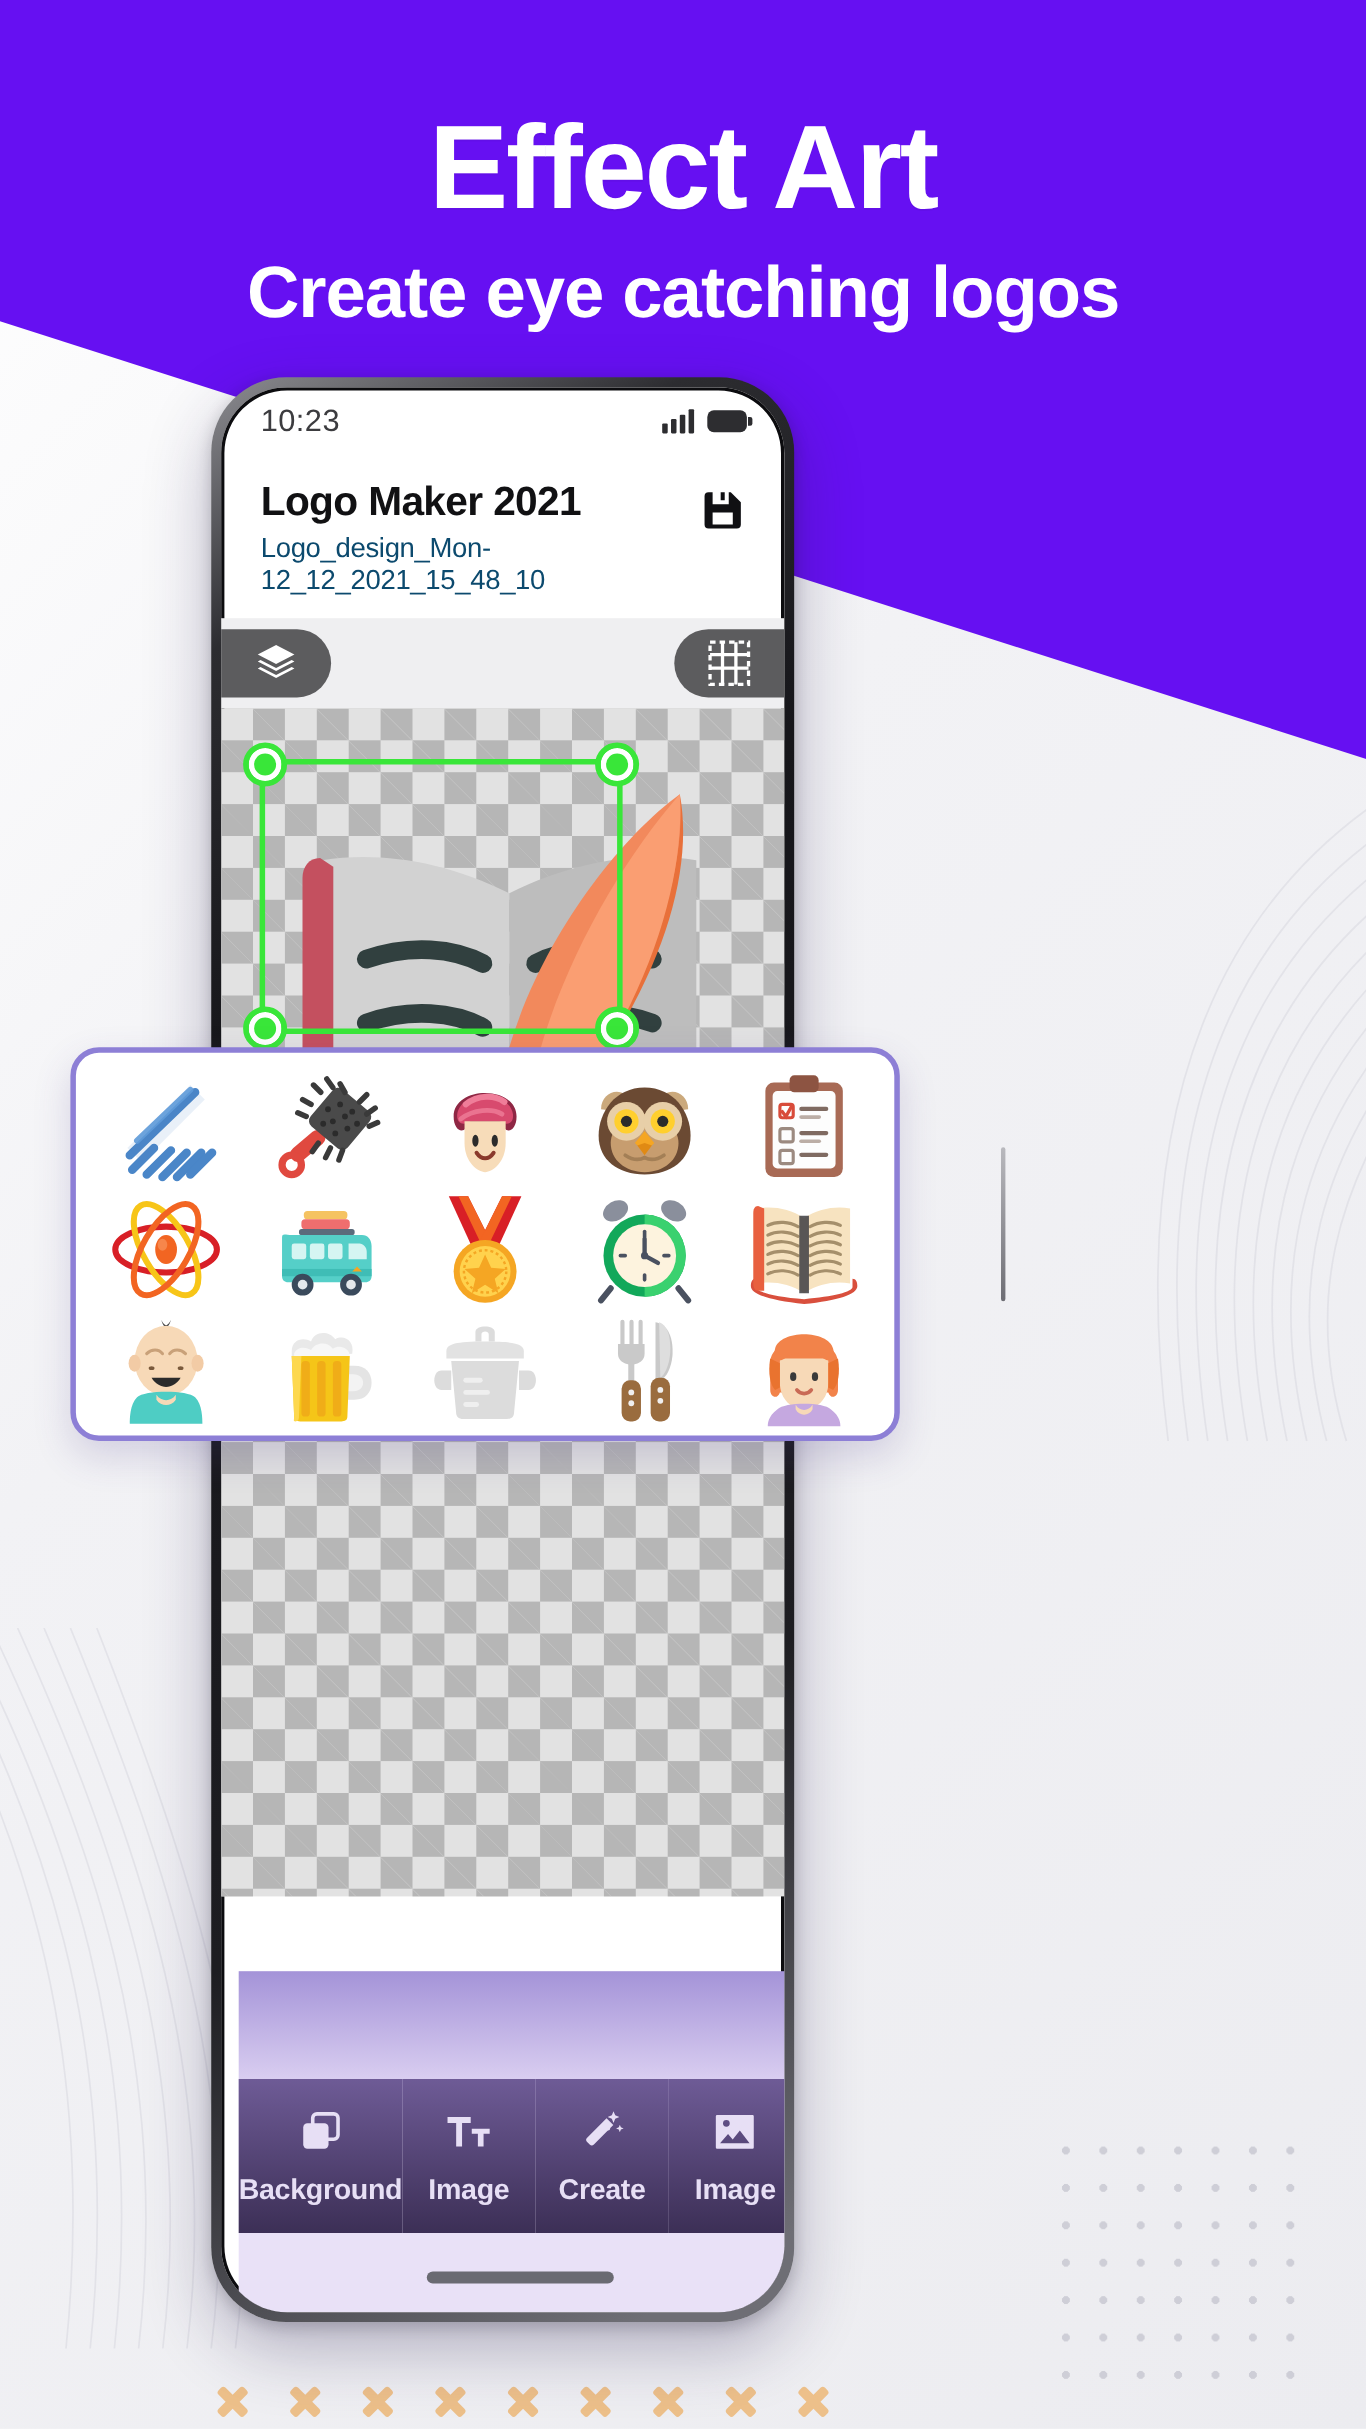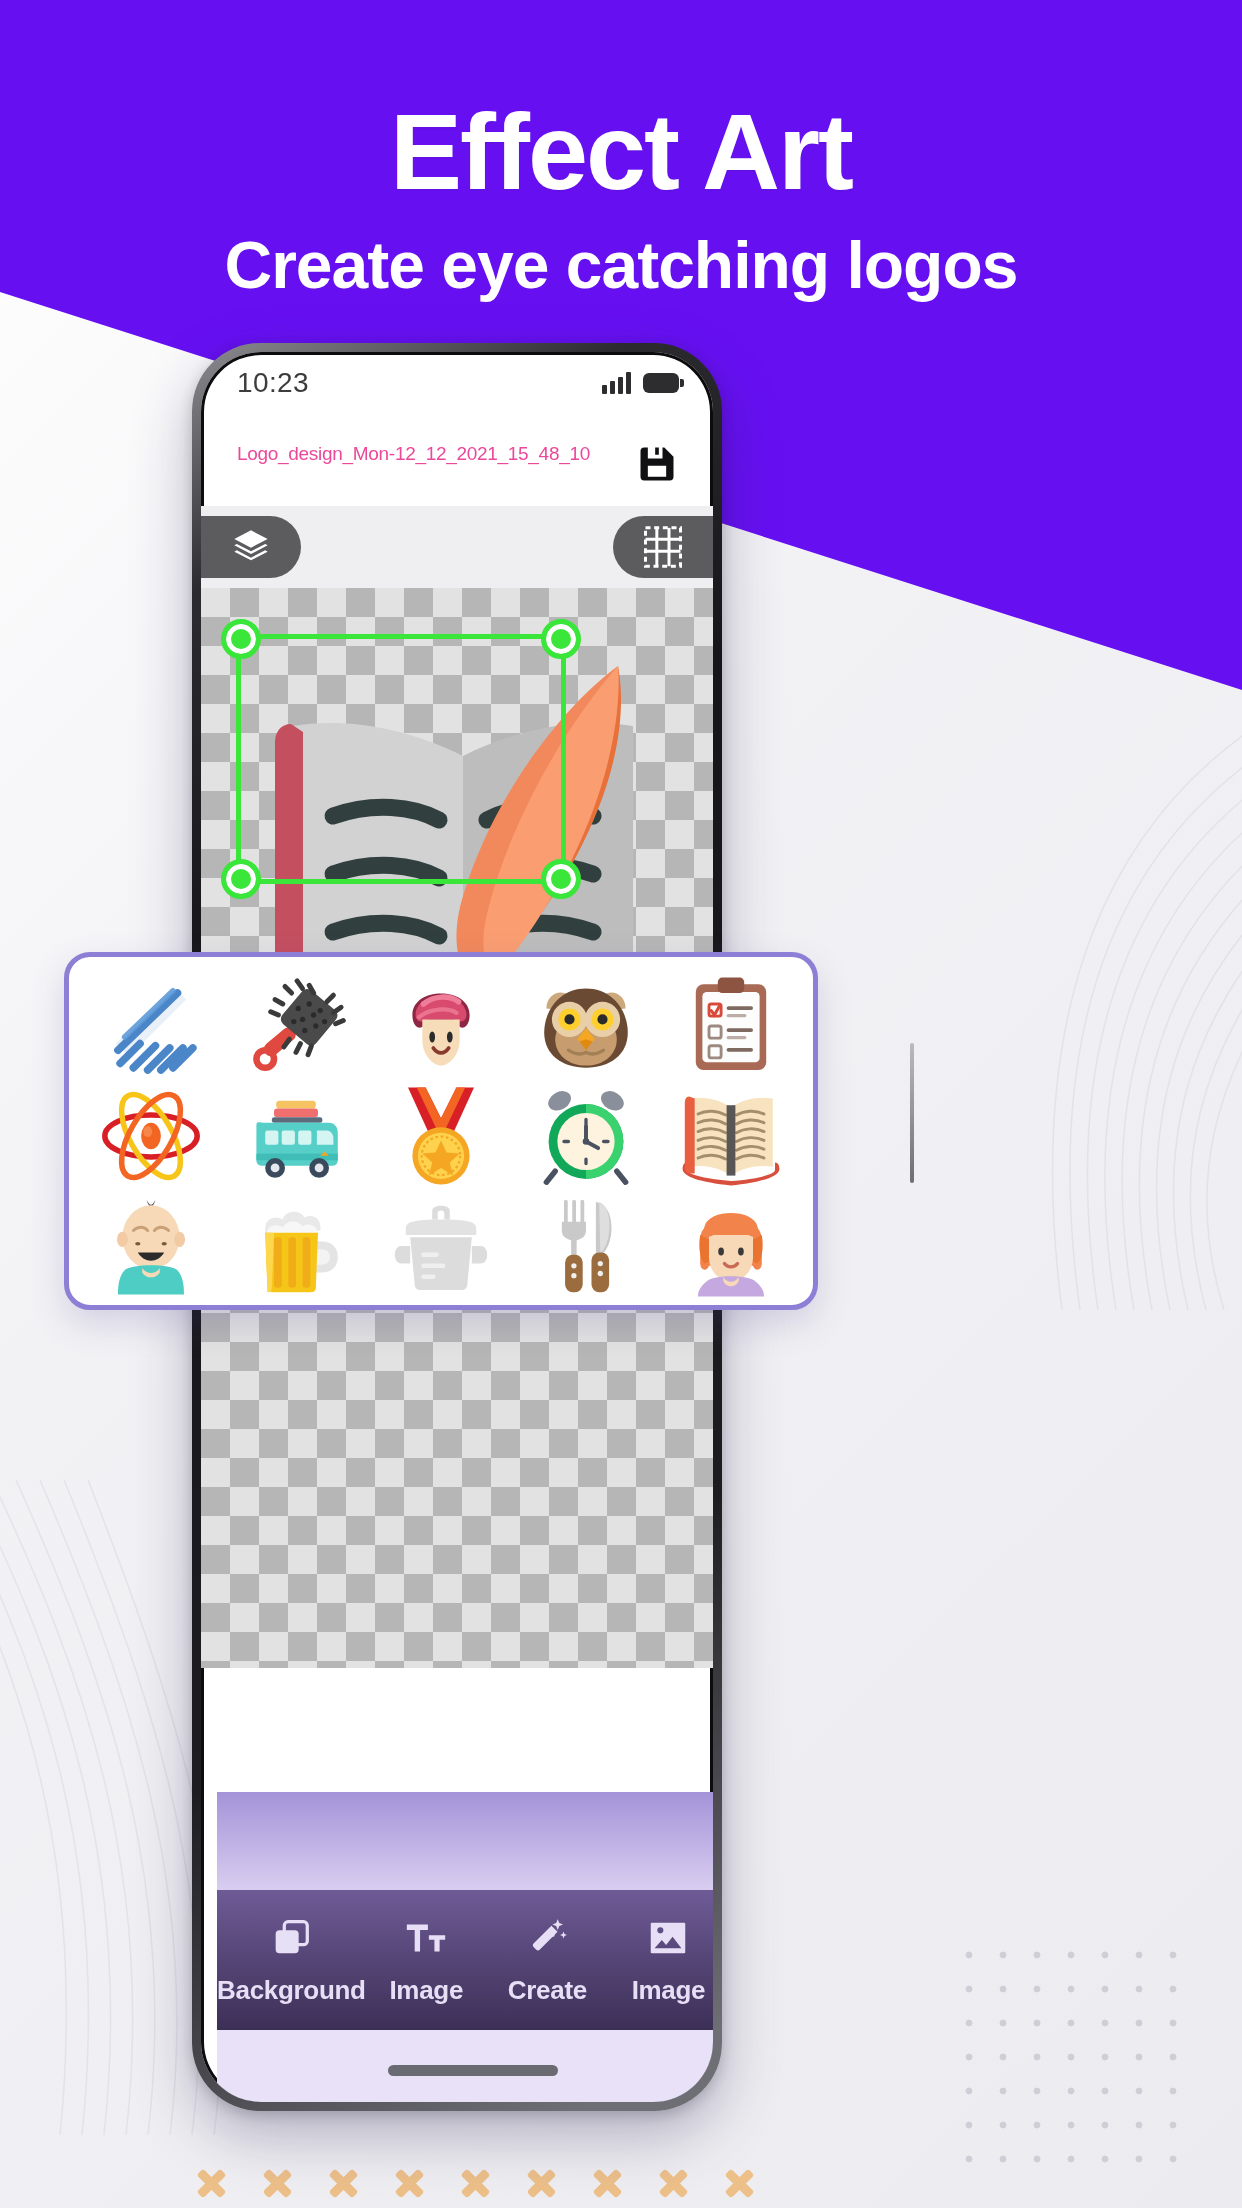--- a/index.html
+++ b/index.html
@@ -73,21 +73,21 @@
   .sig i:nth-child(1){height:9px;}
   .sig i:nth-child(2){height:13px;}
   .sig i:nth-child(3){height:17px;}
   .sig i:nth-child(4){height:22px;}
   .batt{width:36px;height:20px;border-radius:6px;background:#2d2d30;position:relative;}
   .batt:after{content:"";position:absolute;right:-5px;top:6px;width:4px;height:8px;background:#2d2d30;border-radius:0 2px 2px 0;}
 
   
   .app-header{display:flex;align-items:flex-start;justify-content:space-between;padding:22px 34px 20px 36px;}
   .app-title{font-size:37px;font-weight:bold;color:#111113;letter-spacing:-.6px;line-height:1.1;}
-  .app-file{font-size:19px;color:#ec4899;margin-top:7px;letter-spacing:-.3px;}
+  .app-file{font-size:25px;color:#0c4a6e;margin-top:7px;letter-spacing:-.3px;}
   .save-icon{width:44px;height:44px;flex:none;margin-top:6px;}
 
   
   .toolbar{height:82px;background:#efeff1;display:flex;align-items:center;justify-content:space-between;}
   .pill{height:62px;width:100px;background:#5c5c5e;display:flex;align-items:center;justify-content:center;}
   .pill.left{border-radius:0 38px 38px 0;}
   .pill.right{border-radius:38px 0 0 38px;}
   .pill svg{display:block;}
 
   
@@ -204,20 +204,21 @@
             <i></i>
             <i></i>
             <i></i>
           </span>
         <span class="batt"></span>
       </div>
     </div>
 
     <div class="app-header">
       <div>
+        <div class="app-title">Logo Maker 2021</div>
         <div class="app-file">Logo_design_Mon-12_12_2021_15_48_10</div>
       </div>
       <span class="save-icon">
         <svg width="44" height="44" viewBox="0 0 24 24" fill="#101013">
           <path d="M19 21H5a2 2 0 0 1-2-2V5a2 2 0 0 1 2-2h11l5 5v11a2 2 0 0 1-2 2zM7 3v6h8V3h-2v4h-2V3H7zm0 10v6h10v-6H7z"></path>
         </svg>
       </span>
     </div>
 
     <div class="toolbar">

